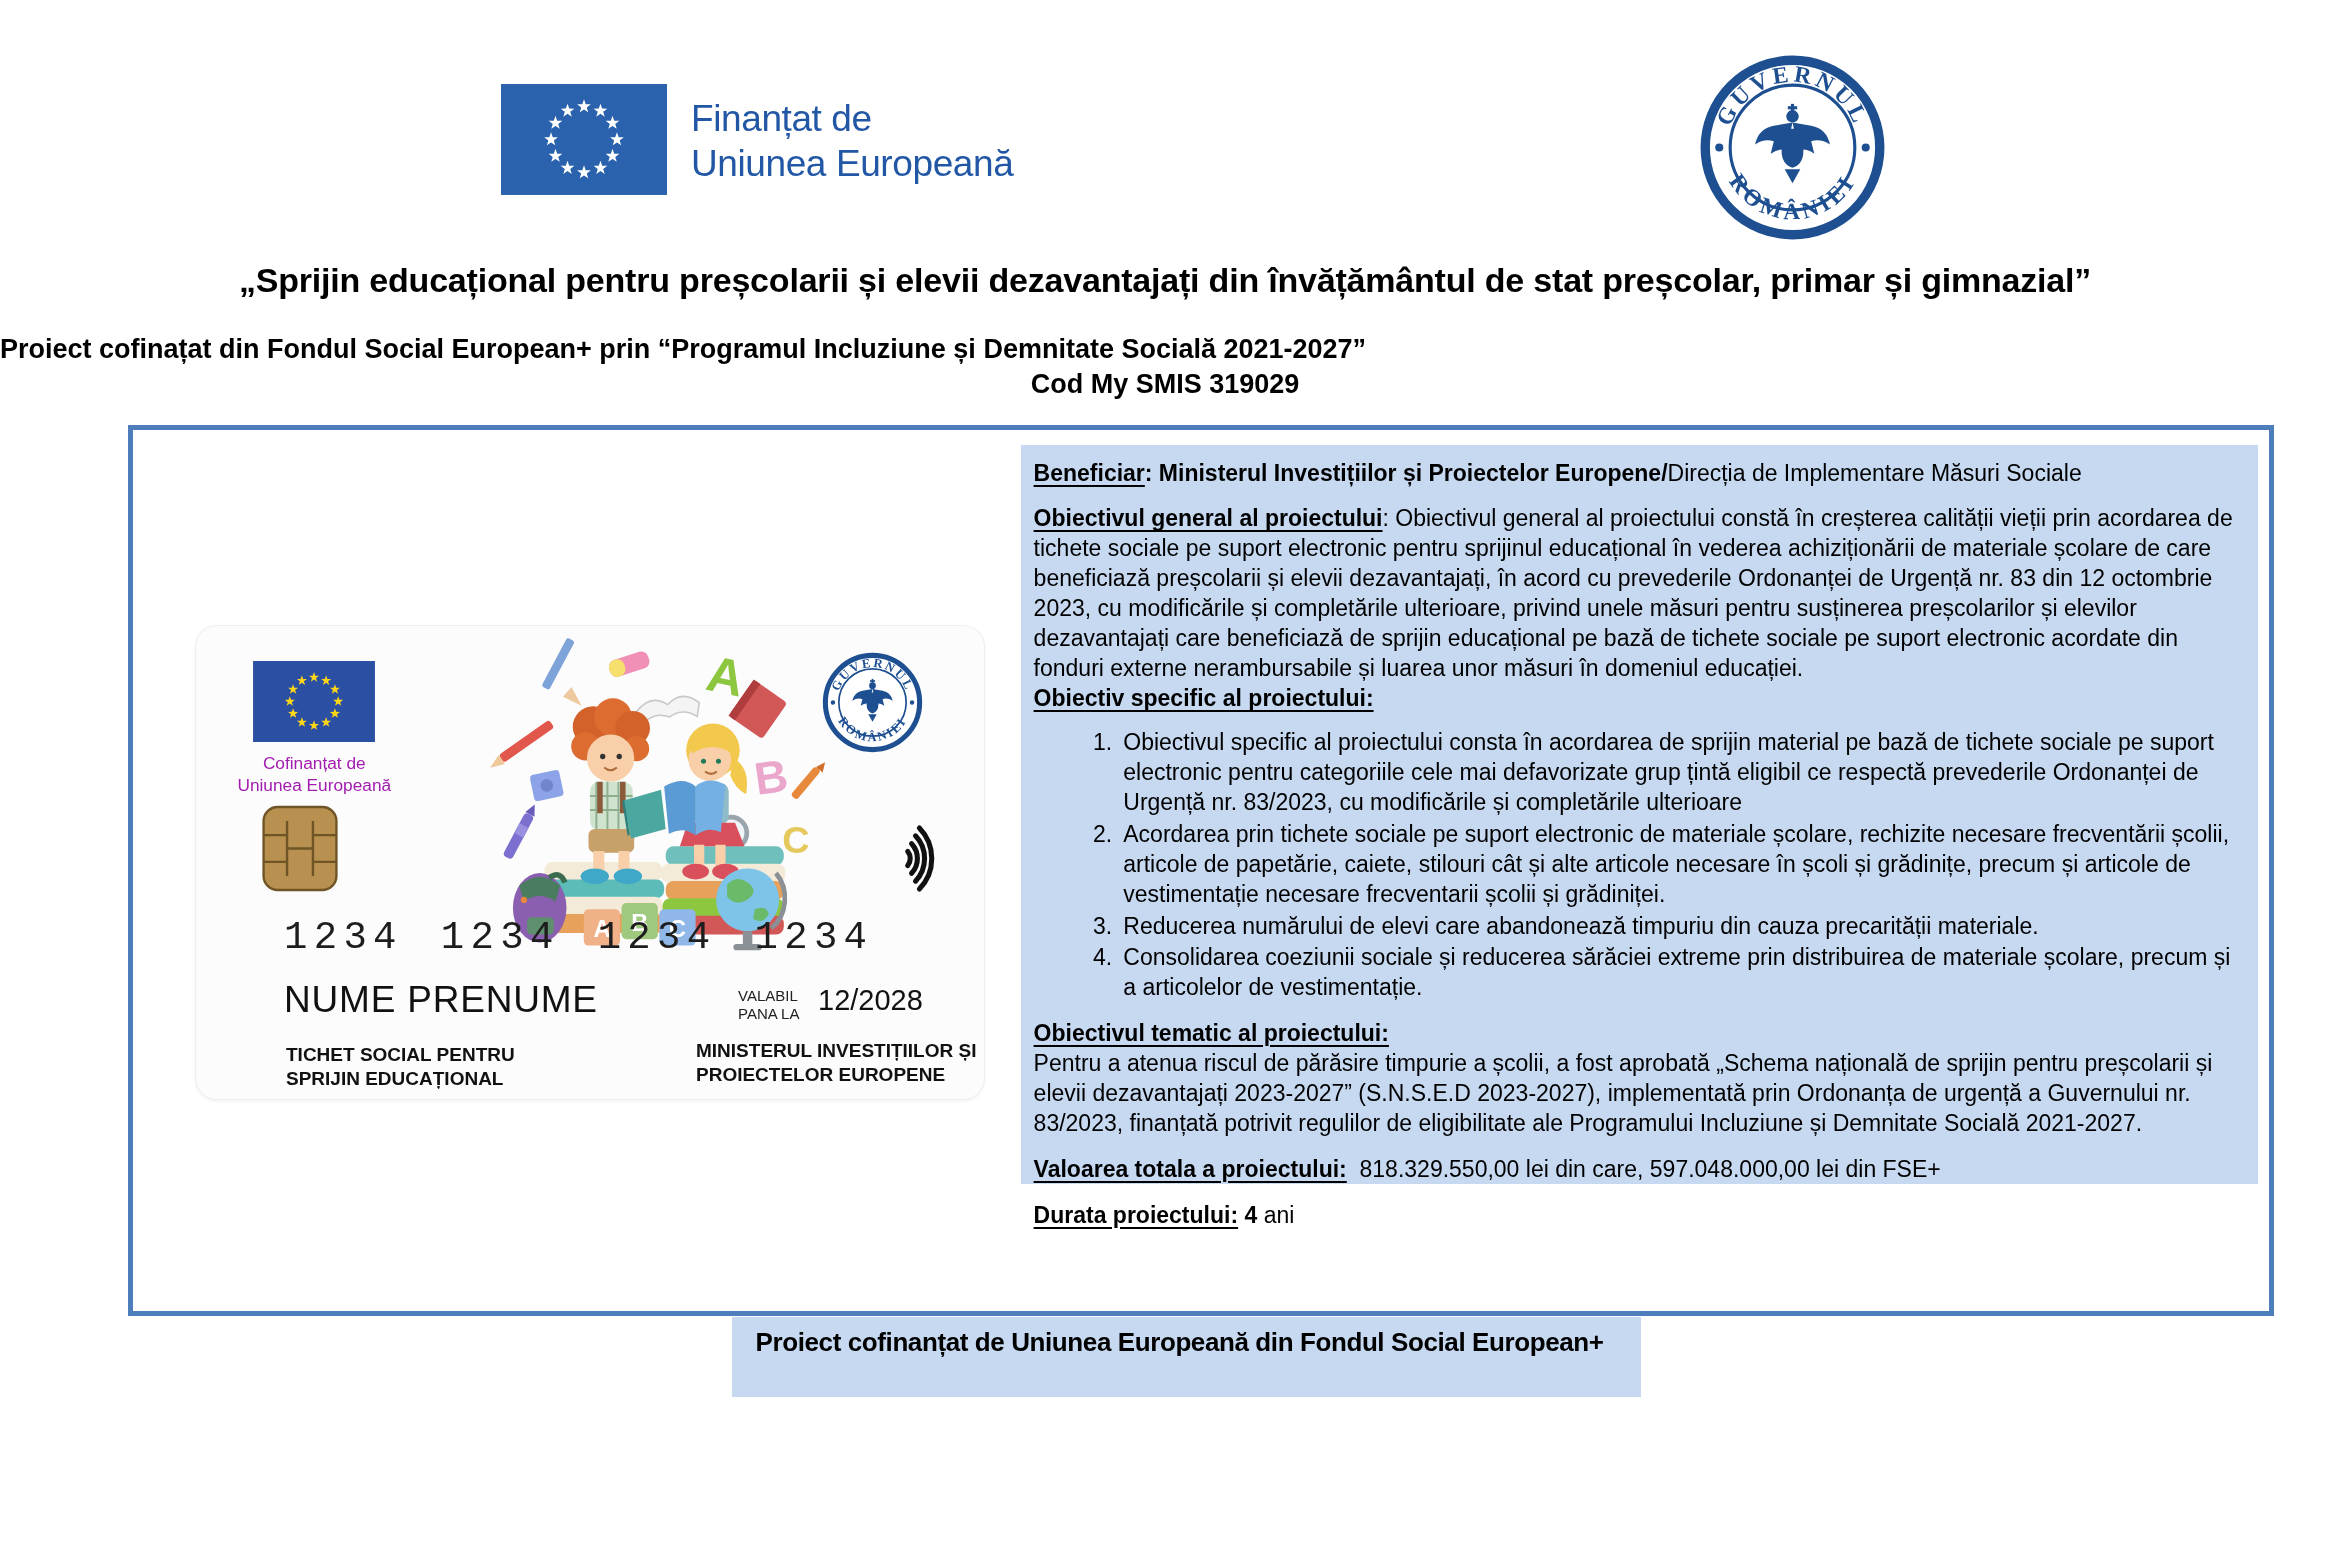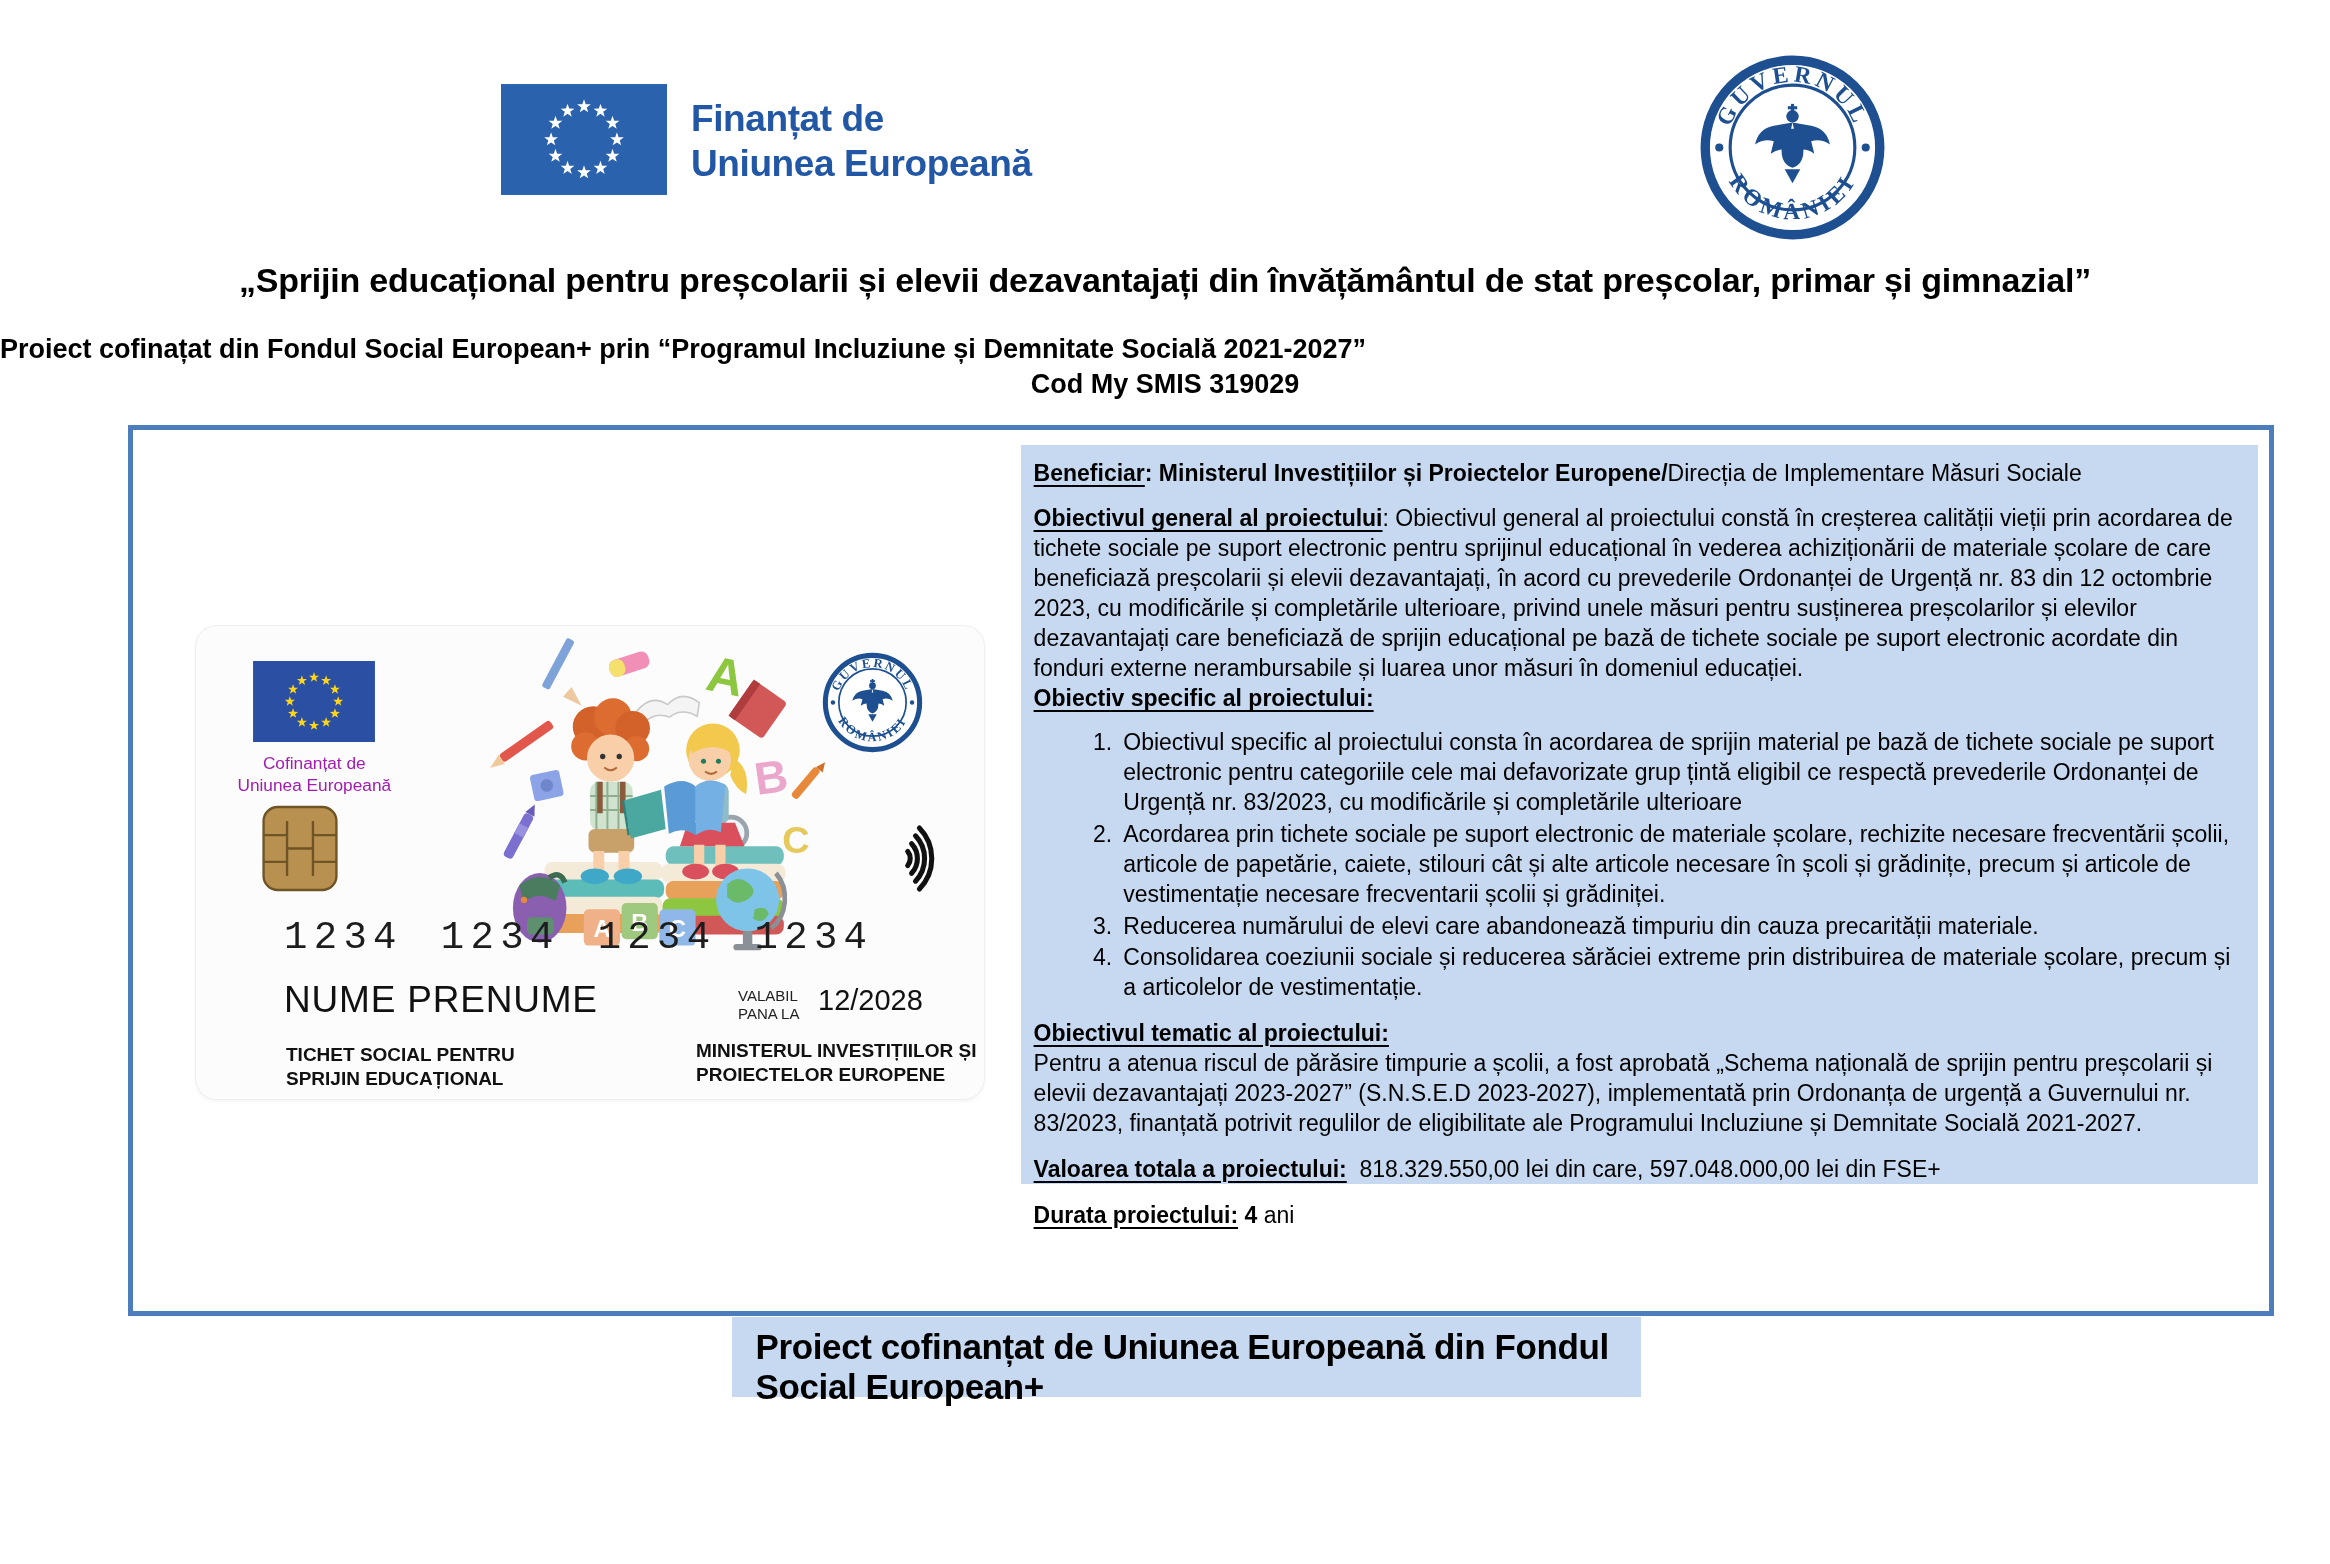--- a/index.html
+++ b/index.html
@@ -2,21 +2,21 @@
 <html style="font-size:12.6px"><head>
 <meta charset="utf-8">
 <style>
   * { margin:0; padding:0; box-sizing:border-box; }
   html,body { width:2330px; height:1564px; background:#ffffff; overflow:hidden;
               font-family:"Liberation Sans", sans-serif; }
   .abs { position:absolute; }
 
   
   #eu-logo-flag { left:501px; top:84px; width:166px; height:111px; --flagfill:#2a62ae; color:#ffffff; }
-  #eu-logo-text { left:691px; top:96px; font-size:37px; font-weight:bold; color:#2257a5; line-height:45px; letter-spacing:-0.4px; }
+  #eu-logo-text { left:691px; top:96px; font-size:37px; font-weight:normal; color:#2257a5; line-height:45px; letter-spacing:-0.4px; }
   #gov-logo     { left:1699px; top:54px; width:187px; height:187px; }
 
   #page-title    { left:0; top:261px; width:2330px; text-align:center; font-size:34px; font-weight:bold; color:#000; letter-spacing:-0.2px; }
   #page-subtitle { left:0; top:334px; width:2330px; font-size:27px; font-weight:bold; color:#000; }
   #page-code     { left:0; top:369px; width:2330px; text-align:center; font-size:27px; font-weight:bold; color:#000; }
 
   
   #main-box { left:128px; top:425px; width:2146px; height:891px; border:5.5px solid #4d7ebb; background:#fff; }
 
   
@@ -41,21 +41,21 @@
   #card-number { left:88px; top:290px; font-family:"Liberation Mono", monospace; font-size:39px; color:#1d1d1d;
                  display:flex; gap:38px; letter-spacing:6.3px; }
   #card-name  { left:88px; top:353px; font-size:37px; color:#111; letter-spacing:0.8px; }
   #card-valid-label { left:542px; top:361px; font-size:15px; color:#222; line-height:18px; }
   #card-valid-value { left:622px; top:358px; font-size:29px; color:#111; }
   #card-type   { left:90px; top:417px; font-size:19px; font-weight:bold; color:#111; line-height:24.4px; }
   #card-issuer { left:500px; top:413px; font-size:19px; font-weight:bold; color:#111; line-height:24.4px; }
 
   
   #footer-bar { left:732px; top:1317px; width:909px; height:80px; background:#c6d9f1; }
-  #footer-text { padding:9.5px 0 0 23.6px; font-size:35px; font-weight:bold; color:#000; letter-spacing:-0.4px; }
+  #footer-text { padding:9.5px 0 0 23.6px; font-size:26px; font-weight:bold; color:#000; letter-spacing:-0.4px; }
 
   svg { display:block; }
 </style>
 </head>
 <body>
 
 <svg width="0" height="0" style="position:absolute">
   <defs>
     <g id="euro-star">
       <polygon points="0,-7 1.65,-2.27 6.66,-2.16 2.66,0.87 4.11,5.66 0,2.8 -4.11,5.66 -2.66,0.87 -6.66,-2.16 -1.65,-2.27" fill="currentColor"></polygon>

